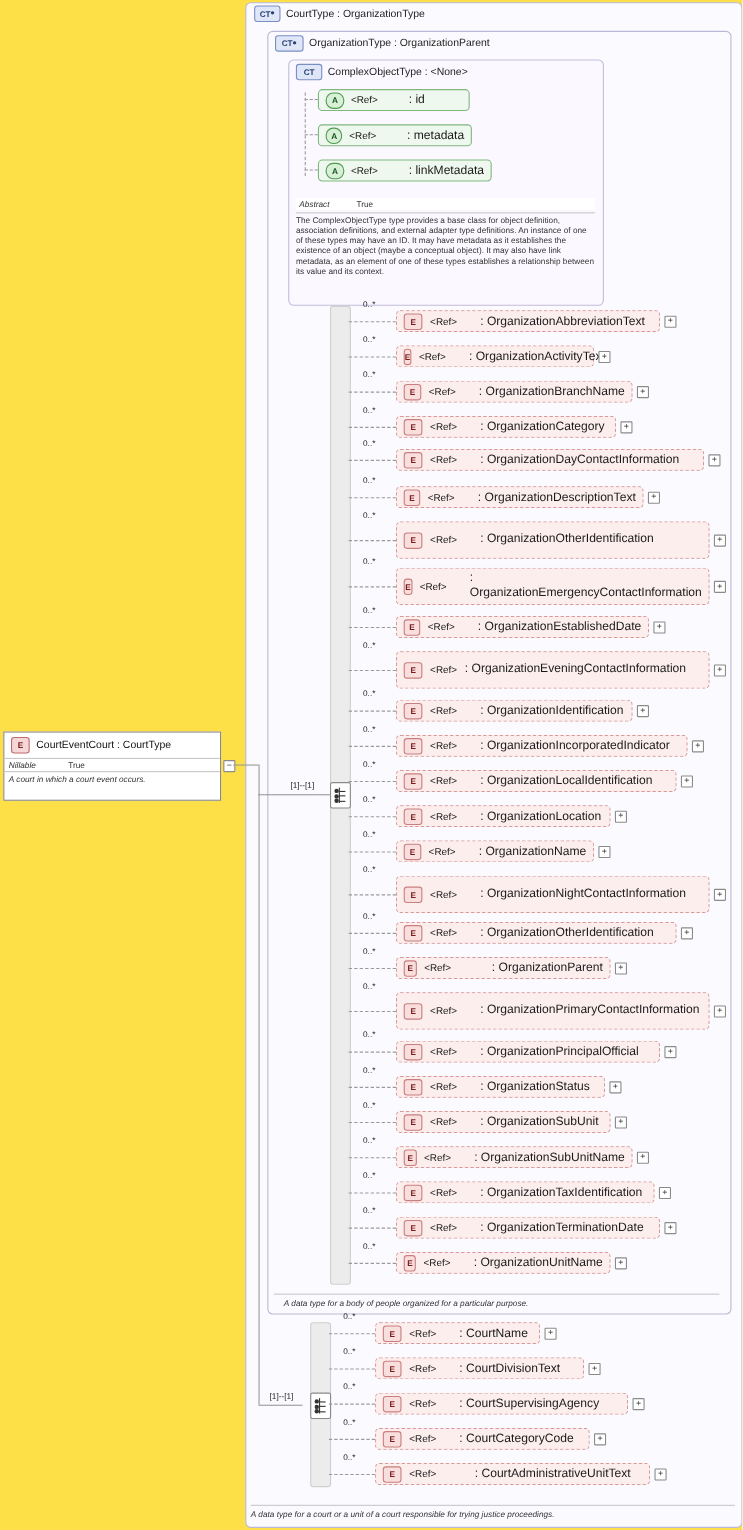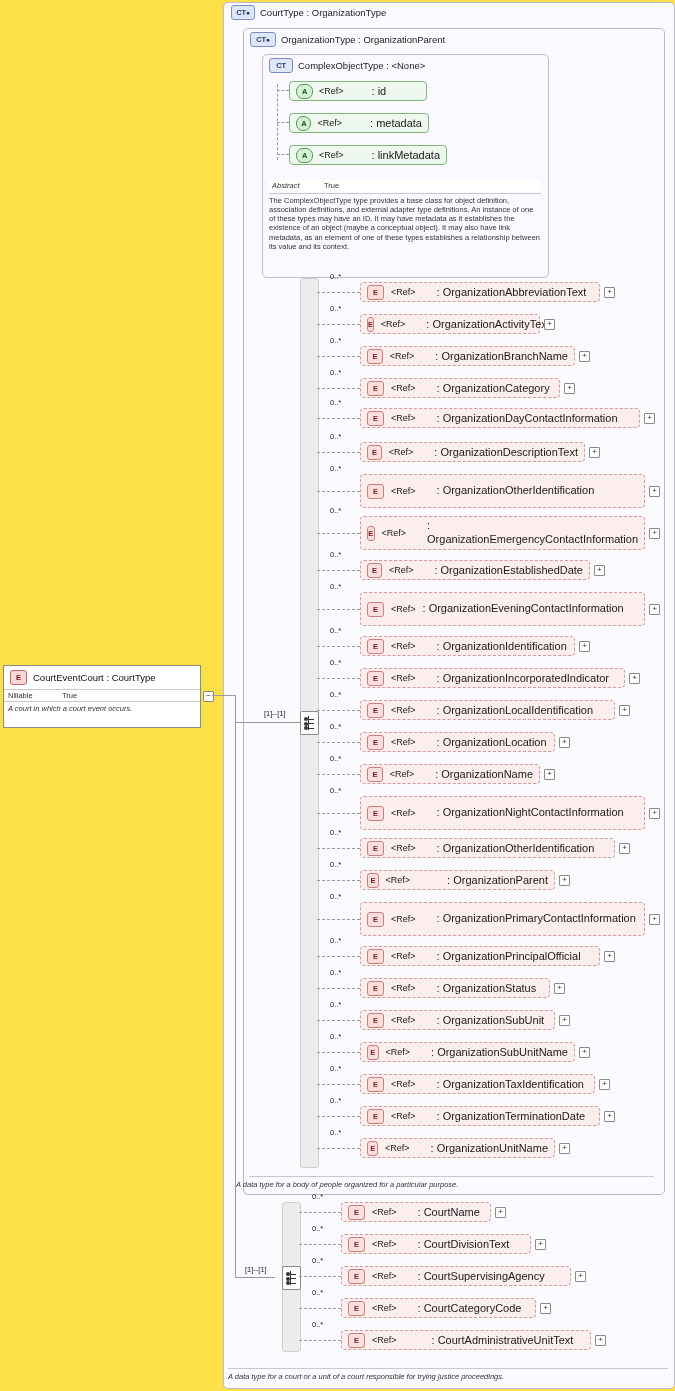--- a/index.html
+++ b/index.html
@@ -113,21 +113,21 @@
   </div>
   <div class="hdrline" style="left:269px;top:193px;width:272px;"></div>
   <div class="note" style="left:269px;top:196px;width:272px;">The ComplexObjectType type provides a base class for object definition, association definitions, and external adapter type definitions. An instance of one of these types may have an ID. It may have metadata as it establishes the existence of an object (maybe a conceptual object). It may also have link metadata, as an element of one of these types establishes a relationship between its value and its context.</div>
 
   <div class="rootnode" style="position:absolute;left:3px;top:665px;width:196px;height:61px;">
     <div style="display:flex;align-items:center;gap:6px;padding:4px 6px;">
       <span class="badge e">E</span>
       <span class="title">CourtEventCourt  : CourtType</span>
     </div>
     <div style="border-top:1px solid #c8c8c8;display:flex;font-size:7.5px;">
-      <span style="width:46px;padding:1px 4px;color:#333;">Nillable</span>
+      <span style="width:46px;padding:1px 4px;font-style:italic;color:#333;">Nillable</span>
       <span style="padding:1px 4px;color:#333;">True</span>
     </div>
     <div style="border-top:1px solid #c8c8c8;font-size:7.5px;font-style:italic;color:#333;padding:2px 4px;">A court in which a court event occurs.</div>
   </div>
 
   <div class="exp" style="left:203px;top:691px;">−</div>
   <div class="hline" style="left:212px;top:695px;width:12px;"></div>
   <div class="vline" style="left:235px;top:722px;height:555px;"></div>
   <div class="hline" style="left:224px;top:695px;width:11px;"></div>
   <div class="vline" style="left:235px;top:695px;height:28px;"></div>
@@ -352,21 +352,21 @@
       <div class="hline d" style="left: 317px; top: 1148px; width: 43px;"></div>
       <div class="node elnode" style="left: 360px; top: 1138px; width: 195px; height: 20px;">
         <span class="badge e2">E</span>
         <span class="ref">&lt;Ref&gt;</span>
         <span class="lbl" style="margin-left: 14px;">: OrganizationUnitName</span>
       </div>
       <div class="exp" style="left: 559px; top: 1143px;">+</div>
     </div>
 
   <div class="hdrline" style="left:249px;top:1176px;width:405px;"></div>
-  <div class="footnote" style="left:236px;top:1180px;">A data type for a body of people organized for a particular purpose.</div>
+  <div class="footnote" style="left:258px;top:1180px;">A data type for a body of people organized for a particular purpose.</div>
 
   <div class="graybar" style="left:282px;top:1202px;width:17px;height:148px;"></div>
   <div class="occ" style="left:245px;top:1265px;">[1]--[1]</div>
   <div class="seq" style="left:282px;top:1266px;">
     <i class="bar"></i>
       <i class="d1"></i>
       <i class="d2"></i>
       <i class="d3"></i>
       <i class="a1"></i>
       <i class="a2"></i>

